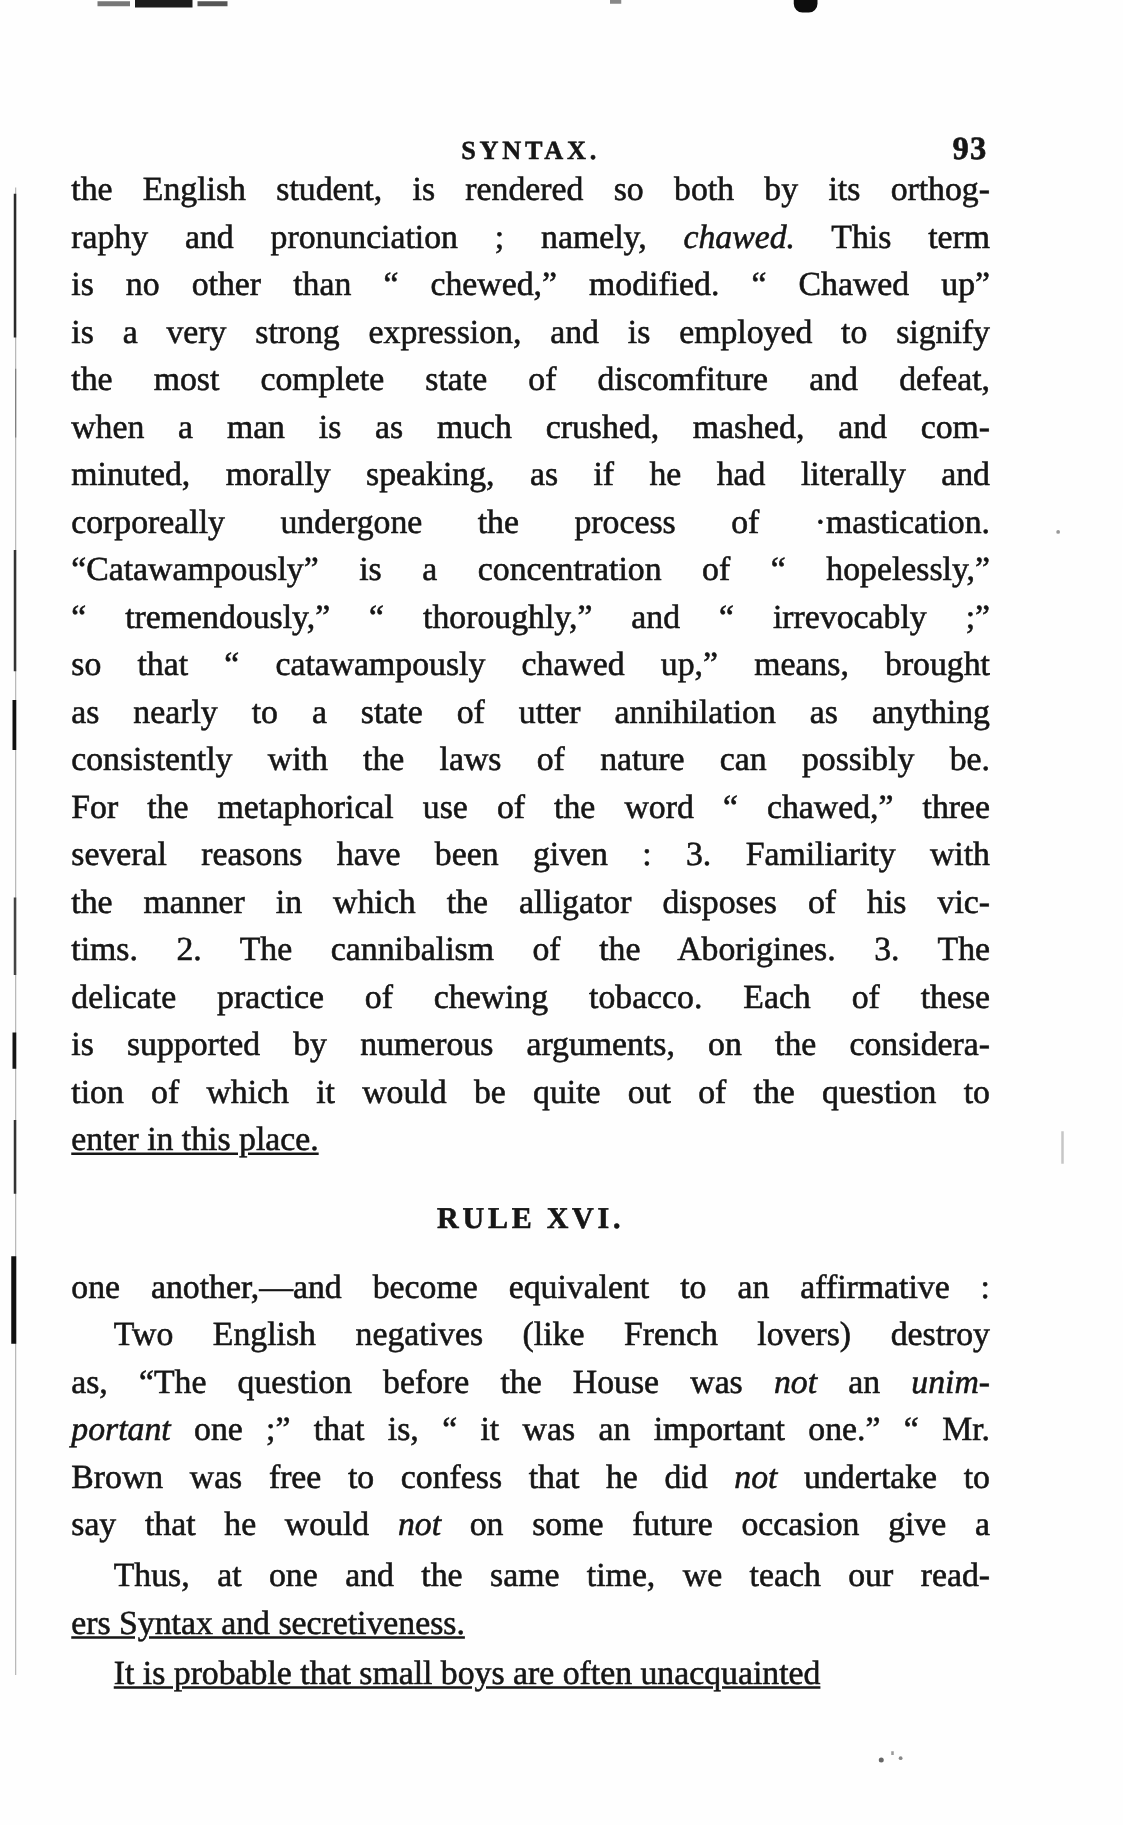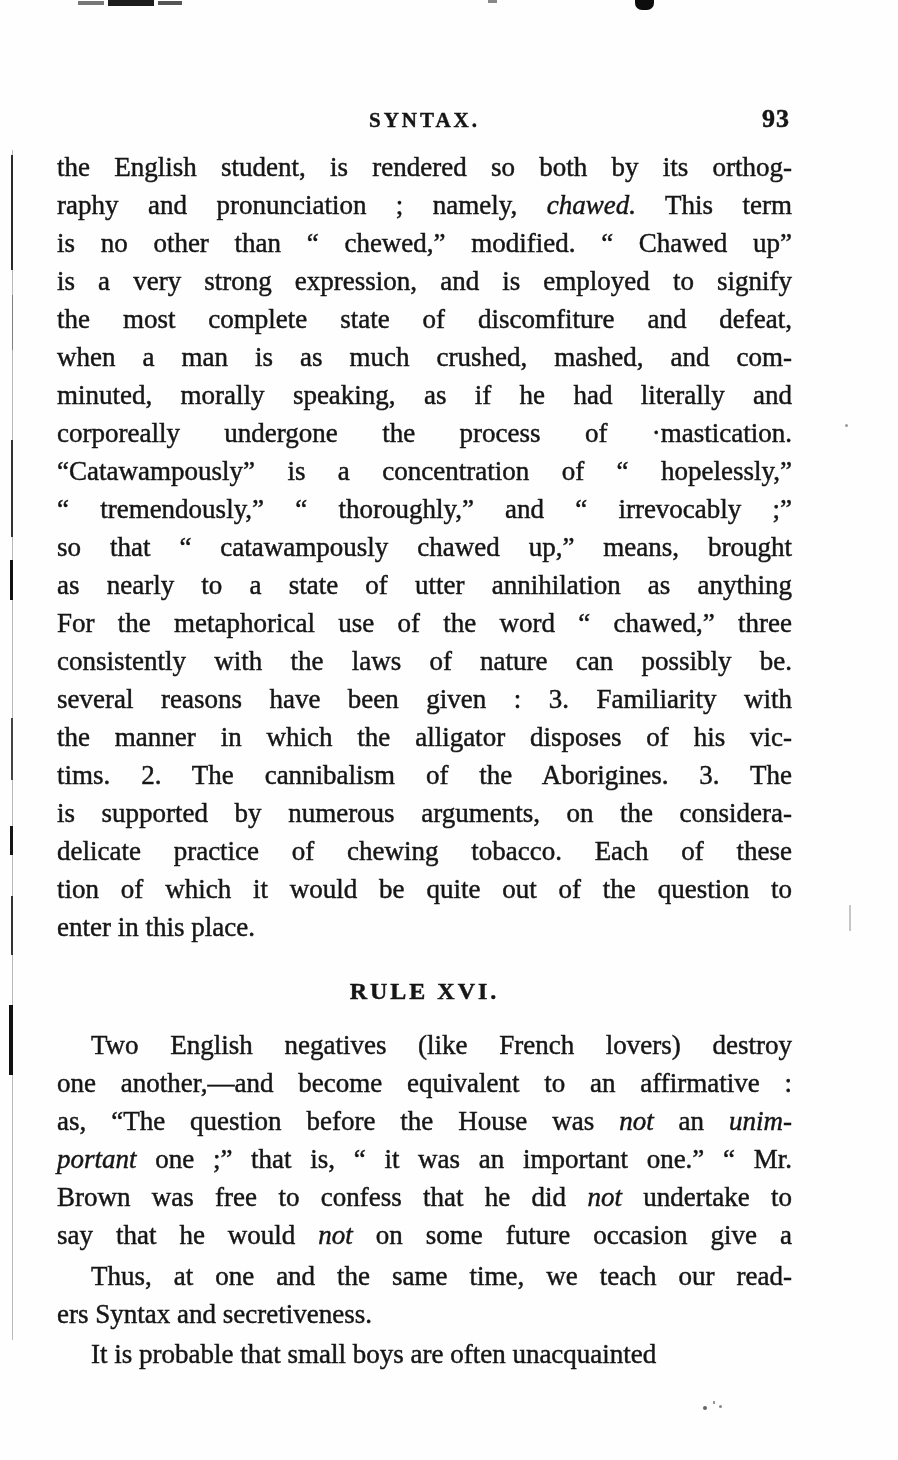--- a/index.html
+++ b/index.html
@@ -37,34 +37,34 @@
     top: -4px;
     font-size: 26px;
     font-weight: bold;
     letter-spacing: 1px;
     margin-left: 10px;
     -webkit-text-stroke: 0.5px #161616;
   }
   
   .content {
     position: absolute;
-    top: 148px;
+    top: 132px;
     left: 57px;
     width: 735px;
     font-size: 27px;
     line-height: 38px;
     -webkit-text-stroke: 0.45px #161616;
   }
   .paragraph { margin: 0; }
   .text-line {
     text-align: justify;
     text-align-last: justify;
     white-space: normal;
   }
-  .text-line.last { text-align-last: left; }
+  .text-line.last { text-align-last: left; text-decoration: underline; }
   .text-line.indent { text-indent: 34px; }
   .italic { font-style: italic; }
   .rule-heading {
     text-align: center;
     font-weight: bold;
     font-size: 24px;
     letter-spacing: 3px;
     margin-top: 26px;
     margin-bottom: 16px;
     line-height: 38px;
@@ -116,34 +116,34 @@
         <div class="text-line"><span>is no other than “ chewed,” modified. “ Chawed up”</span></div>
         <div class="text-line"><span>is a very strong expression, and is employed to signify</span></div>
         <div class="text-line"><span>the most complete state of discomfiture and defeat,</span></div>
         <div class="text-line"><span>when a man is as much crushed, mashed, and com-</span></div>
         <div class="text-line"><span>minuted, morally speaking, as if he had literally and</span></div>
         <div class="text-line"><span>corporeally undergone the process of ·mastication.</span></div>
         <div class="text-line"><span>“Catawampously” is a concentration of “ hopelessly,”</span></div>
         <div class="text-line"><span>“ tremendously,” “ thoroughly,” and “ irrevocably ;”</span></div>
         <div class="text-line"><span>so that “ catawampously chawed up,” means, brought</span></div>
         <div class="text-line"><span>as nearly to a state of utter annihilation as anything</span></div>
+        <div class="text-line"><span>consistently with the laws of nature can possibly be.</span></div>
         <div class="text-line"><span>For the metaphorical use of the word “ chawed,” three</span></div>
-        <div class="text-line"><span>consistently with the laws of nature can possibly be.</span></div>
         <div class="text-line"><span>several reasons have been given : 3. Familiarity with</span></div>
         <div class="text-line"><span>the manner in which the alligator disposes of his vic-</span></div>
         <div class="text-line"><span>tims. 2. The cannibalism of the Aborigines. 3. The</span></div>
+        <div class="text-line"><span>delicate practice of chewing tobacco. Each of these</span></div>
         <div class="text-line"><span>is supported by numerous arguments, on the considera-</span></div>
-        <div class="text-line"><span>delicate practice of chewing tobacco. Each of these</span></div>
         <div class="text-line"><span>tion of which it would be quite out of the question to</span></div>
         <div class="text-line last"><span>enter in this place.</span></div>
       </div>
       <div class="rule-heading">RULE XVI.</div>
       <div class="paragraph para-2">
+        <div class="text-line"><span>one another,—and become equivalent to an affirmative :</span></div>
         <div class="text-line indent"><span>Two English negatives (like French lovers) destroy</span></div>
-        <div class="text-line"><span>one another,—and become equivalent to an affirmative :</span></div>
         <div class="text-line"><span>as, “The question before the House was </span><span class="italic">not</span><span> an </span><span class="italic">unim-</span></div>
         <div class="text-line"><span class="italic">portant</span><span> one ;” that is, “ it was an important one.” “ Mr.</span></div>
         <div class="text-line"><span>Brown was free to confess that he did </span><span class="italic">not</span><span> undertake to</span></div>
         <div class="text-line"><span>say that he would </span><span class="italic">not</span><span> on some future occasion give a</span></div>
       </div>
       <div class="paragraph para-3">
         <div class="text-line indent"><span>Thus, at one and the same time, we teach our read-</span></div>
         <div class="text-line last"><span>ers Syntax and secretiveness.</span></div>
       </div>
       <div class="paragraph para-4">

